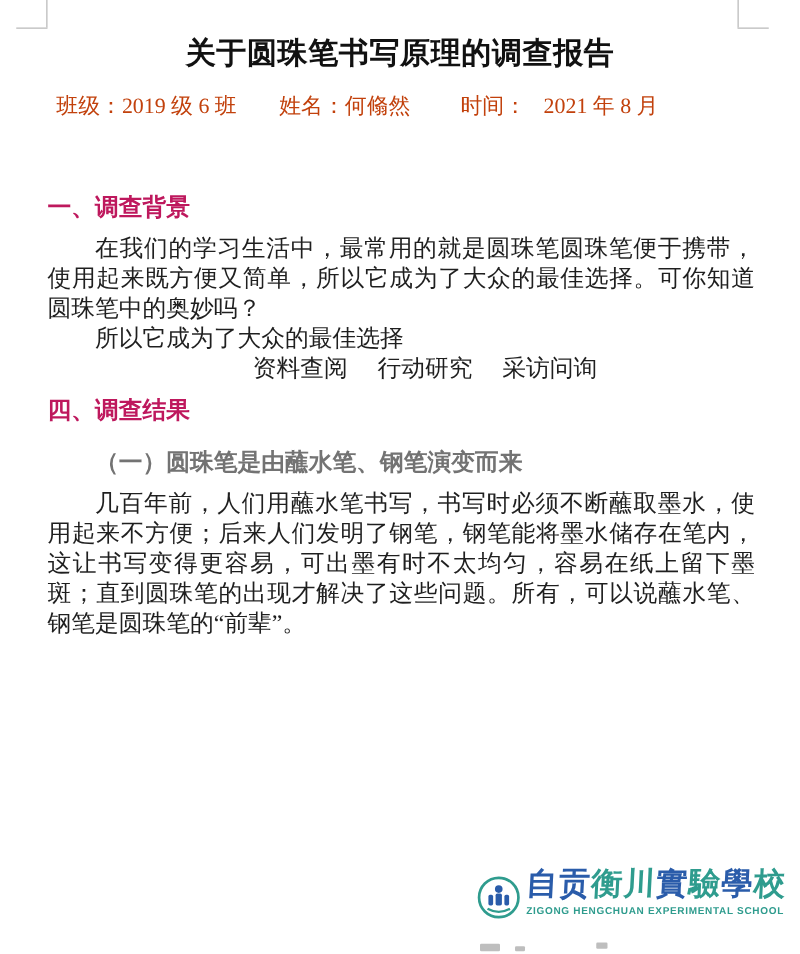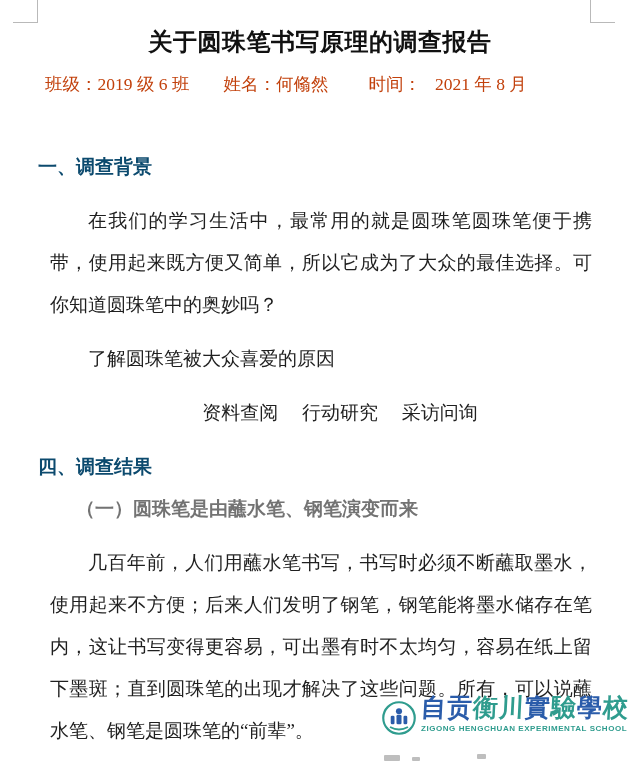--- a/index.html
+++ b/index.html
@@ -30,25 +30,25 @@
   .meta-line .pair{display:inline-block;}
   .gap-a{display:inline-block;width:34px;}
   .gap-b{display:inline-block;width:40px;}
   .gap-c{display:inline-block;width:14px;}
 
   .content{
     position:absolute;left:38px;right:36px;top:146px;
     font-size:19px;line-height:42px;
   }
   .content h2{
-    margin:0;font-size:19px;font-weight:bold;color:#0c4a6e;
+    margin:0;font-size:19px;font-weight:bold;color:#be185d;
     line-height:42px;
   }
   .content p{
-    margin:12px;text-indent:2em;text-align:justify;line-height:42px;
+    margin:0;text-indent:2em;text-align:justify;line-height:24px;
   }
   .content p.no-justify{text-align:center;}
   .content .sub-heading{
     margin:0;font-weight:bold;text-indent:2em;font-size:19px;
     line-height:42px;color:#737373;
   }
 
   
   .watermark{
     position:absolute;left:381px;top:694px;width:259px;
@@ -89,21 +89,21 @@
   <h1 class="doc-title">关于圆珠笔书写原理的调查报告</h1>
 
   <div class="meta-line">
     <span class="pair"><span>班级：</span><span>2019 级 6 班</span></span><span class="gap-a"></span><span class="pair"><span>姓名：</span><span>何翛然</span></span><span class="gap-b"></span><span class="pair"><span>时间：</span><span class="gap-c"></span><span>2021 年 8 月</span></span>
   </div>
 
   <div class="content">
     <h2>一、调查背景</h2>
     <p>在我们的学习生活中，最常用的就是圆珠笔圆珠笔便于携带，使用起来既方便又简单，所以它成为了大众的最佳选择。可你知道圆珠笔中的奥妙吗？</p>
 
-    <p>了解圆珠笔被大众喜爱的原因</p>
+    <p>所以它成为了大众的最佳选择</p>
 
     <p class="no-justify">资料查阅　 行动研究　 采访问询</p>
 
     <h2>四、调查结果</h2>
     <div class="sub-heading">（一）圆珠笔是由蘸水笔、钢笔演变而来</div>
     <p>几百年前，人们用蘸水笔书写，书写时必须不断蘸取墨水，使用起来不方便；后来人们发明了钢笔，钢笔能将墨水储存在笔内，这让书写变得更容易，可出墨有时不太均匀，容易在纸上留下墨斑；直到圆珠笔的出现才解决了这些问题。所有，可以说蘸水笔、钢笔是圆珠笔的“前辈”。</p>
   </div>
 
   <div class="watermark">
     <svg class="emblem" viewBox="0 0 40 44">

